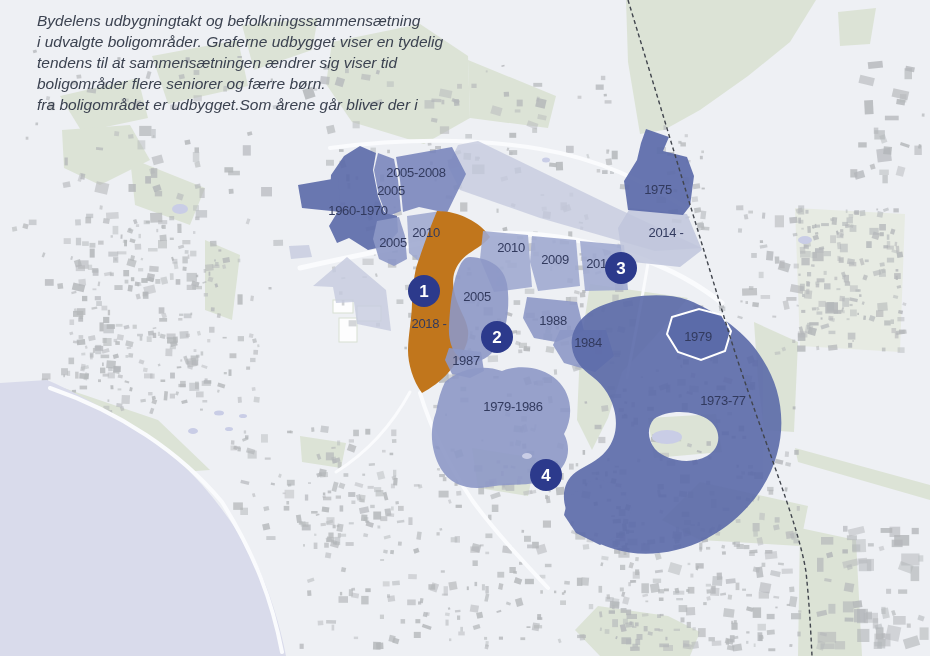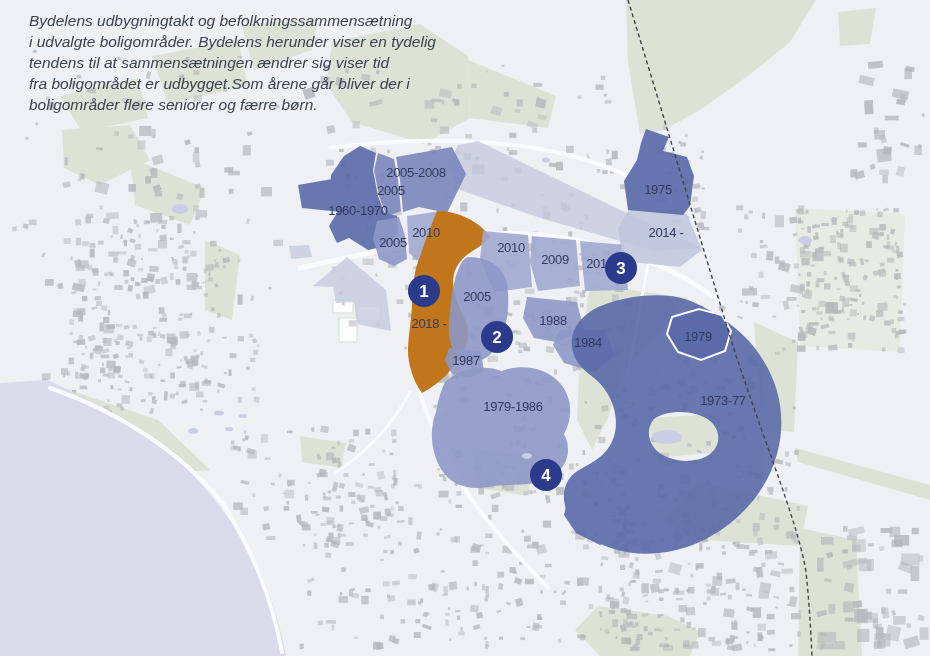--- a/index.html
+++ b/index.html
@@ -17,21 +17,21 @@
   .med{fill:#7a86bd;fill-opacity:.9;}
   .mid{fill:#8d98c6;fill-opacity:.9;}
   .light{fill:#a0aad0;fill-opacity:.9;}
   .xlight{fill:#c6cade;fill-opacity:.8;}
   .xlight2{fill:#bfc5dc;fill-opacity:.85;}
   .orange{fill:#c1761c;}
   .yr{font:500 13px "Liberation Sans",sans-serif;fill:#323a5e;letter-spacing:-0.3px;
       text-anchor:middle;}
   .mk-c{fill:#2c3a8c;}
   .mk-t{font:bold 17px "Liberation Sans",sans-serif;fill:#ffffff;text-anchor:middle;}
-  .header{position:absolute;left:29px;top:10px;width:440px;
+  .header{position:absolute;left:37px;top:10px;width:440px;
           font-style:italic;font-size:15.5px;line-height:21px;color:#3b4250;}
 </style>
 </head>
 <body>
 
 <div class="canvas">
 <svg width="930" height="656" viewBox="0 0 930 656">
 
   <rect x="0" y="0" width="930" height="656" fill="#eef0f4"></rect>
 
@@ -1690,18 +1690,18 @@
     </g>
     <g>
       <circle class="mk-c" cx="546" cy="475" r="16"></circle>
       <text class="mk-t" x="546" y="481">4</text>
     </g>
   </g>
 </svg>
 
   <div class="header">
     <div>Bydelens udbygningtakt og befolkningssammensætning</div>
-    <div>i udvalgte boligområder. Bydelens herunder viser en tydelig</div>
+    <div>i udvalgte boligområder. Graferne udbygget viser en tydelig</div>
     <div>tendens til at sammensætningen ændrer sig viser tid</div>
+    <div>boligområder flere seniorer og færre børn.</div>
     <div>fra boligområdet er udbygget.Som årene går bliver der i</div>
-    <div>boligområder flere seniorer og færre børn.</div>
   </div>
 </div>
 
 </body></html>

